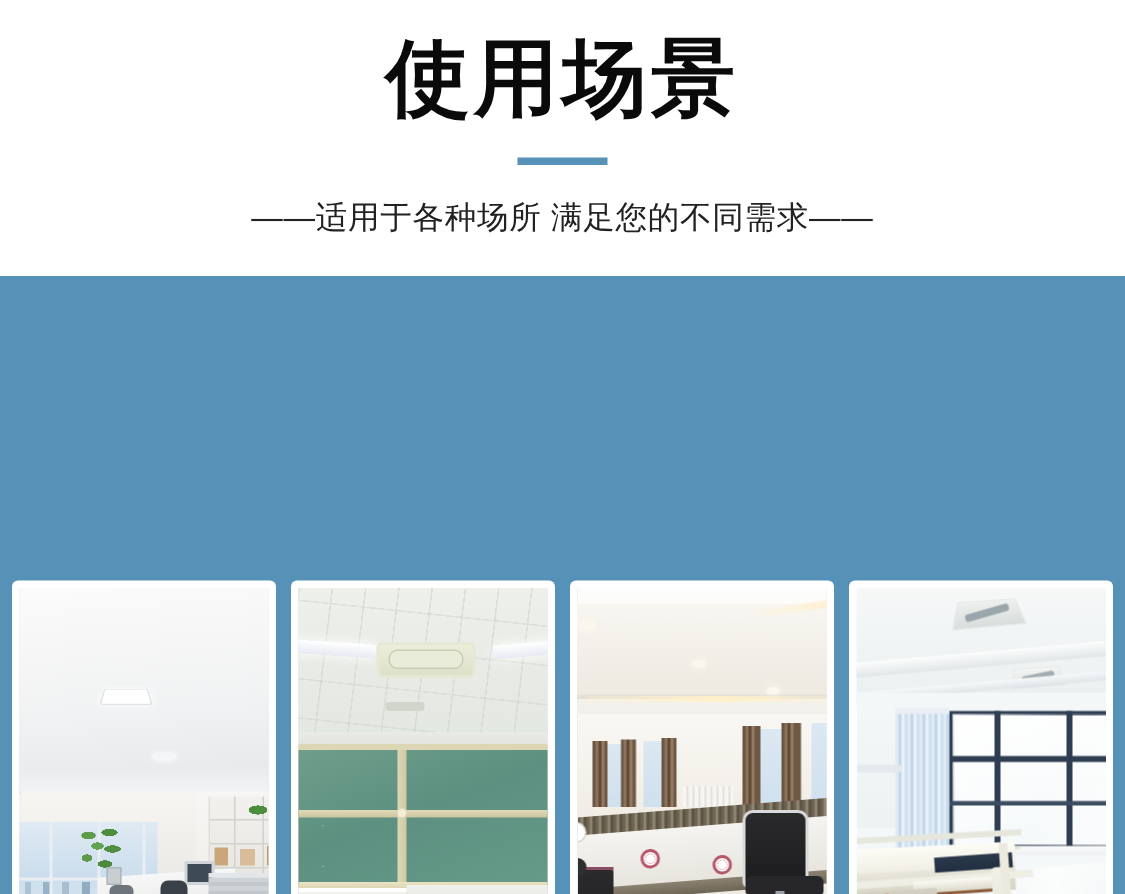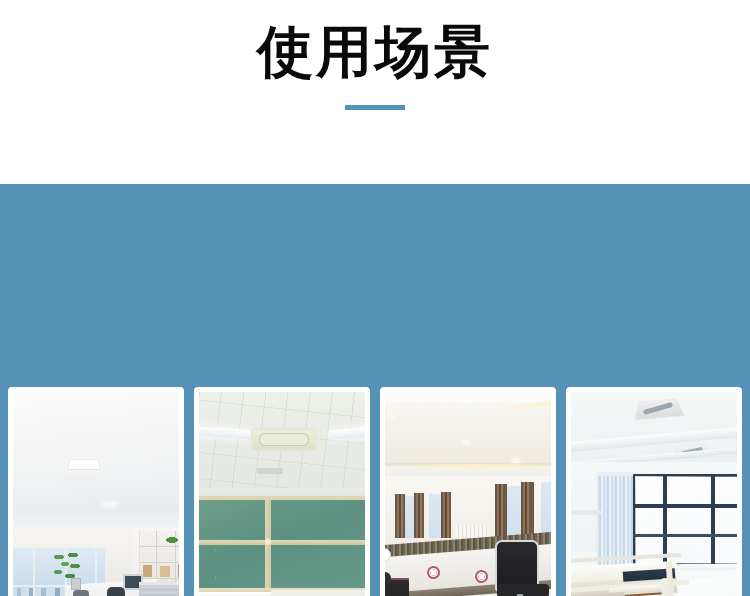--- a/index.html
+++ b/index.html
@@ -501,20 +501,21 @@
   }
 </style>
 </head>
 <body>
 
 <div class="page">
 
   <div class="header">
     <div class="page-title">使用场景</div>
     <div class="title-divider"></div>
+    <div class="page-subtitle">——适用于各种场所 满足您的不同需求——</div>
   </div>
 
   <div class="band">
 
     <div class="cards">
 
       <div class="card">
         <div class="card-photo">
           <div class="scene office">
             <i class="ceiling"></i>

